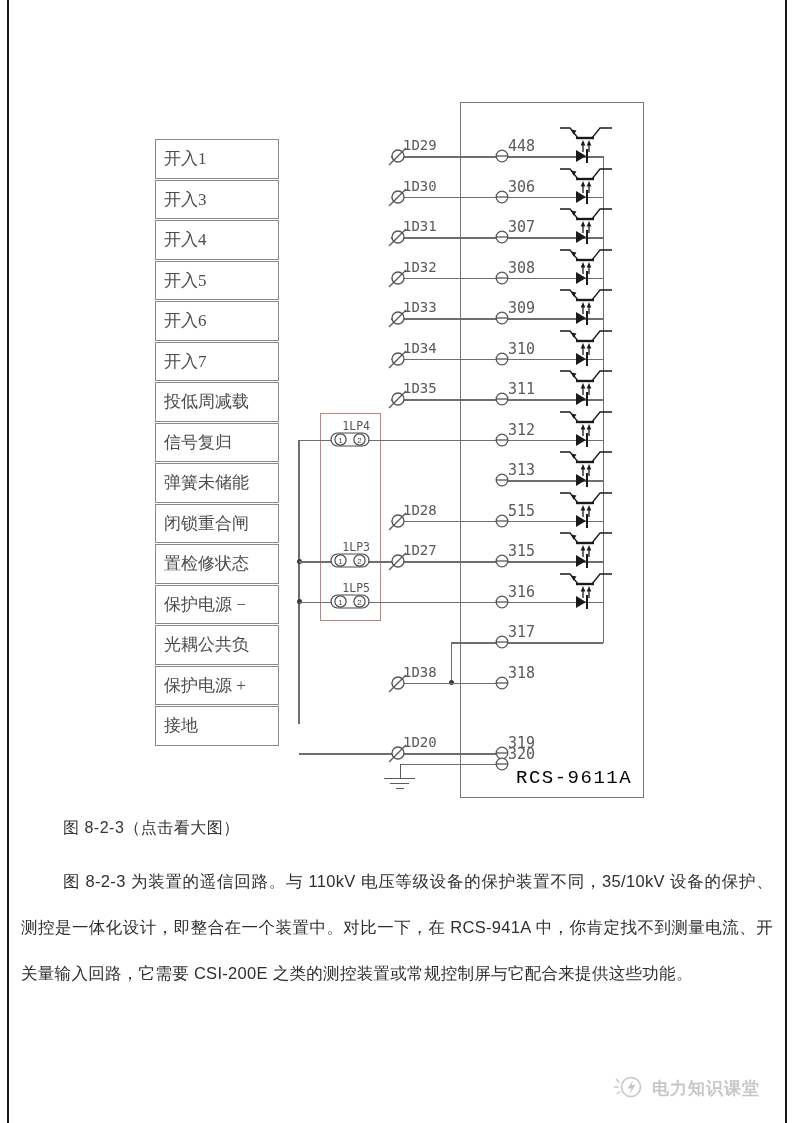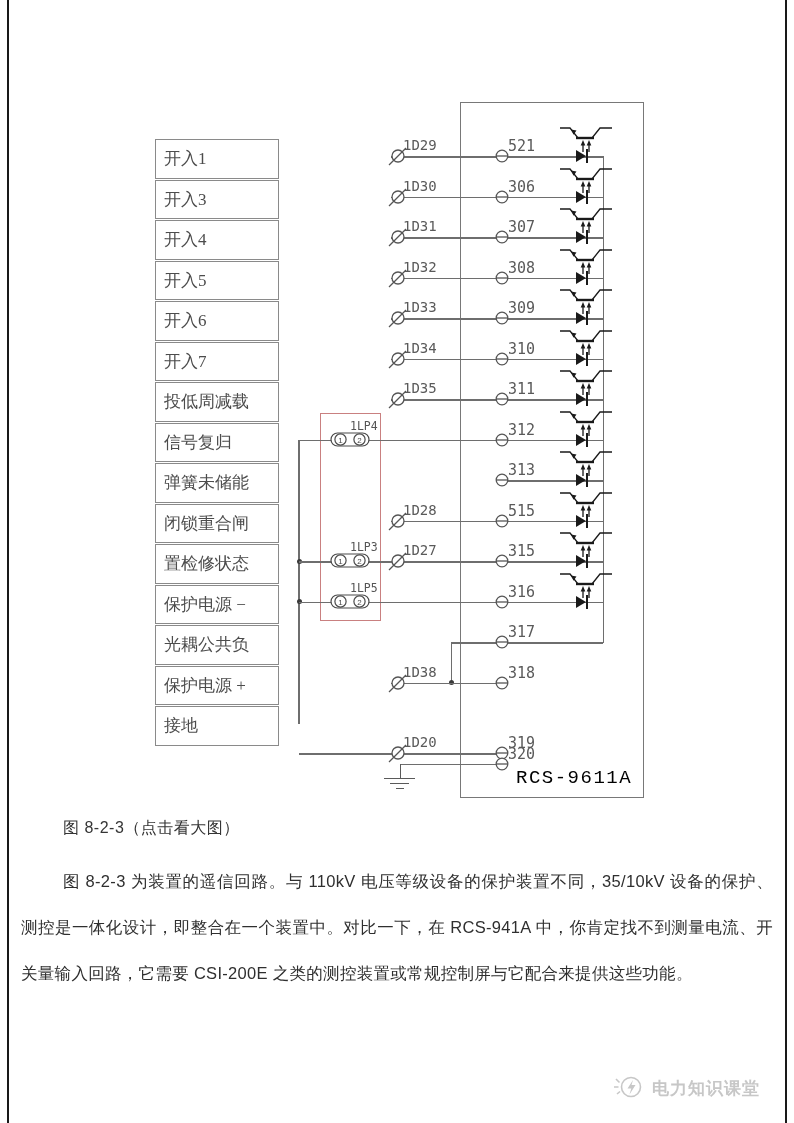--- a/index.html
+++ b/index.html
@@ -25,21 +25,21 @@
   .srow{position:absolute;left:0;width:794px;height:41px;overflow:visible;padding-left:9px;}
   .wire{position:absolute;top:20px;height:1.5px;background:#6e6e6e;}
   .dlabel{position:absolute;left:403px;top:1px;font-family:"DejaVu Sans Mono",monospace;
           font-size:14px;color:#5a5a5a;}
   .tlabel{position:absolute;left:508px;top:1px;font-family:"DejaVu Sans Mono",monospace;
           font-size:15px;color:#5a5a5a;}
   .dterm{position:absolute;left:387px;top:9px;}
   .tcirc{position:absolute;left:495px;top:13px;}
   .opto{position:absolute;left:557px;top:-10px;}
   .lp{position:absolute;left:330px;top:11px;}
-  .lplabel{position:absolute;left:350px;top:-1px;width:40px;text-align:left;
+  .lplabel{position:absolute;left:330px;top:-1px;width:40px;text-align:right;
            font-family:"DejaVu Sans Mono",monospace;font-size:11.5px;color:#555;}
   .gnd{position:absolute;background:#5a5a5a;}
   
   #caption{position:absolute;left:63px;top:818px;font-size:16px;color:#353535;
            letter-spacing:.5px;}
   #para{position:absolute;left:21px;top:858px;width:752px;font-size:16.5px;color:#2f2f2f;
         line-height:46px;text-align:justify;text-indent:2.55em;letter-spacing:.3px;}
   
   #footer{position:absolute;right:34px;top:1074px;display:flex;align-items:flex-end;gap:8px;}
   #brandname{font-size:17px;font-weight:bold;color:#c7c7c7;letter-spacing:1px;}
@@ -110,21 +110,21 @@
 
   <div class="srow" style="top:136px">
     <div class="wire" style="left:391px;width:212px"></div>
     <svg class="dterm" width="22" height="22">
         <use href="#sym-dterm"></use>
       </svg>
     <span class="dlabel">1D29</span>
     <svg class="tcirc" width="14" height="14">
         <use href="#sym-tcirc"></use>
       </svg>
-    <span class="tlabel">521</span>
+    <span class="tlabel">448</span>
     <svg class="opto" width="56" height="38">
         <use href="#sym-opto"></use>
       </svg>
   </div>
   <div class="srow" style="top:176.5px">
     <div class="wire" style="left:391px;width:212px"></div>
     <svg class="dterm" width="22" height="22">
         <use href="#sym-dterm"></use>
       </svg>
     <span class="dlabel">1D30</span>

